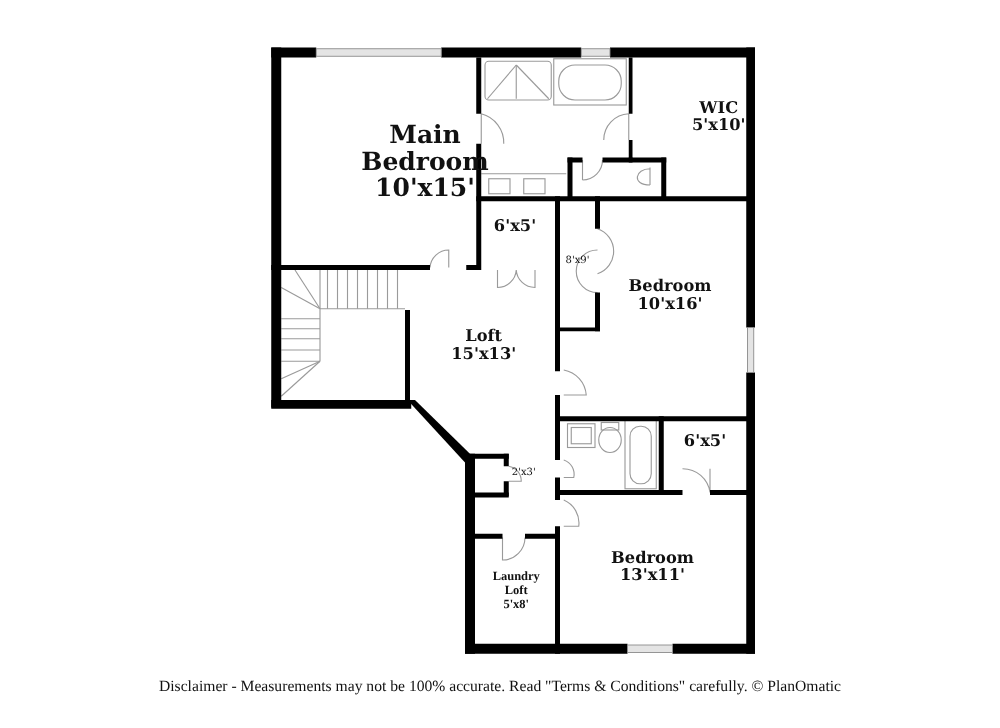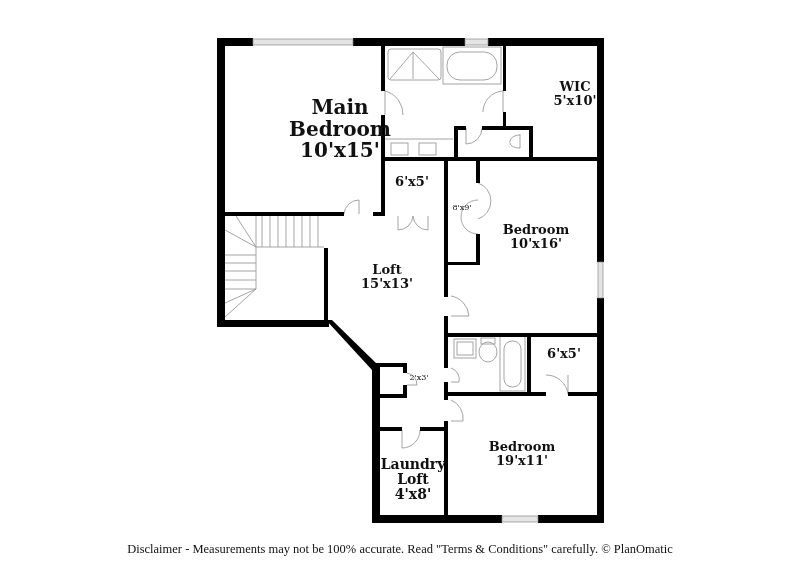--- a/index.html
+++ b/index.html
@@ -173,23 +173,23 @@
 <div class="room-label md" style="left:387px;top:263px;">
   <span class="nm">Loft</span>
   <span class="dm">15'x13'</span>
 </div>
 <div class="room-label sm" style="left:392px;top:374px;margin-left:27px;">
   <span class="dm">2'x3'</span>
 </div>
 <div class="room-label md" style="left:564px;top:347px;">
   <span class="dm">6'x5'</span>
 </div>
-<div class="room-label" style="left:413px;top:457px;font-size:14px;">
+<div class="room-label" style="left:413px;top:457px;font-size:10px;font-family:Liberation Serif, serif;">
   <span class="nm">Laundry</span>
   <span class="nm">Loft</span>
-  <span class="dm">4'x8'</span>
+  <span class="dm">5'x8'</span>
 </div>
 <div class="room-label md" style="left:522px;top:440px;">
   <span class="nm">Bedroom</span>
-  <span class="dm">19'x11'</span>
+  <span class="dm">13'x11'</span>
 </div>
 
 <div id="disclaimer">Disclaimer - Measurements may not be 100% accurate. Read "Terms &amp; Conditions" carefully. © PlanOmatic</div>
 
 </body></html>

